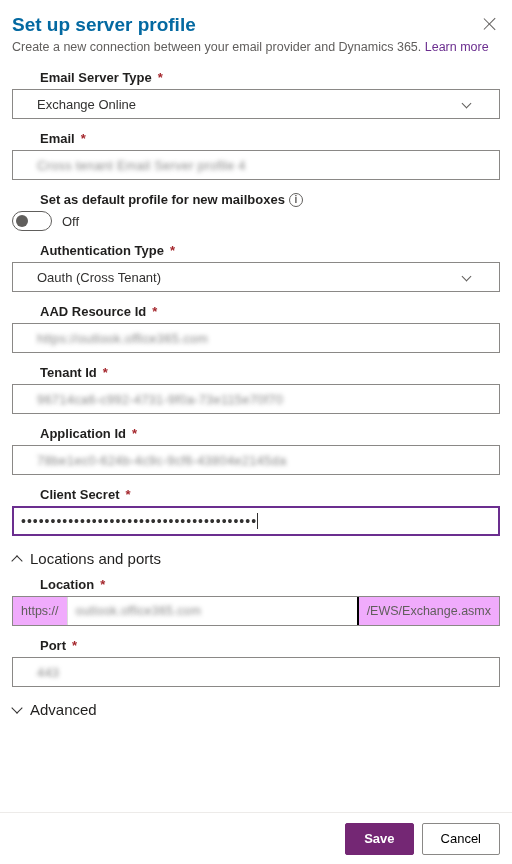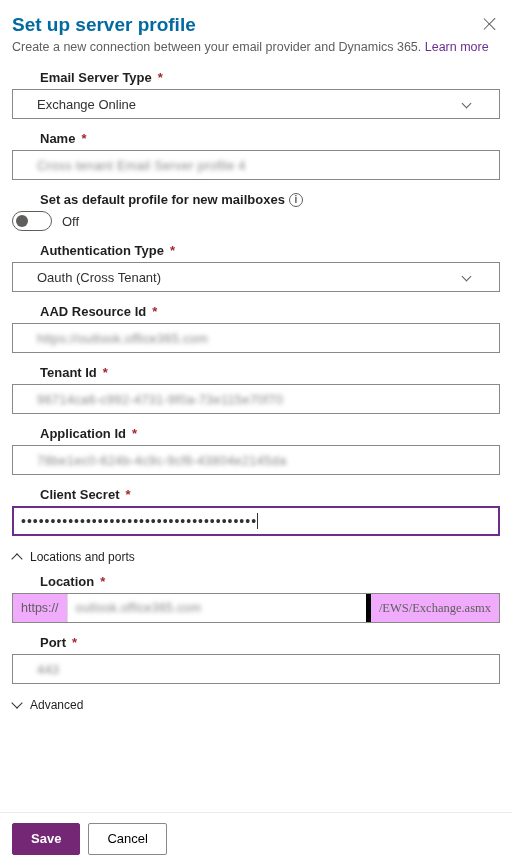--- a/index.html
+++ b/index.html
@@ -138,21 +138,21 @@
     display: inline-block;
     width: 1px; height: 16px;
     background: #323130;
     vertical-align: middle;
   }
 
   .section-head {
     display: flex;
     align-items: center;
     gap: 8px;
-    font-size: 12px;
+    font-size: 15px;
     font-weight: 400;
     color: #201f1e;
     margin: 14px 0 10px 0;
     cursor: pointer;
   }
   .section-chev {
     width: 10px; height: 10px; position: relative;
   }
   .section-chev.up::before, .section-chev.down::before {
     content: "";
@@ -177,29 +177,29 @@
   }
   .loc-row .prefix, .loc-row .suffix {
     background: #f0abfc;
     color: #605e5c;
   }
   .loc-row .main {
     flex: 1;
     background: #fff;
   }
   .loc-row .prefix { border-right: 1px solid #dcdcdc; }
-  .loc-row .suffix { border-left: 5px solid #000000; font-family: Liberation Serif, serif; }
+  .loc-row .suffix { border-left: 2px solid #000000; }
 
   .footer {
     position: absolute;
     left: 0; right: 0; bottom: 0;
     height: 52px;
     border-top: 1px solid #edebe9;
     display: flex;
-    justify-content: flex-start;
+    justify-content: flex-end;
     align-items: center;
     gap: 8px;
     padding: 0 12px;
     background: #fff;
   }
   .btn {
     height: 32px;
     padding: 0 18px;
     font: inherit;
     font-size: 13px;
@@ -231,21 +231,21 @@
         <span class="req">*</span>
     </div>
     <div class="select-box">
       <span>Exchange Online</span>
       <span class="chev"></span>
     </div>
   </div>
 
   <div class="field">
     <div class="label">
-      <span>Name</span>
+      <span>Email</span>
         <span class="req">*</span>
     </div>
     <div class="textbox">
       <span class="blur">Cross tenant Email Server profile 4</span>
     </div>
   </div>
 
   <div class="field">
     <div class="label">
       <span>Set as default profile for new mailboxes</span>

